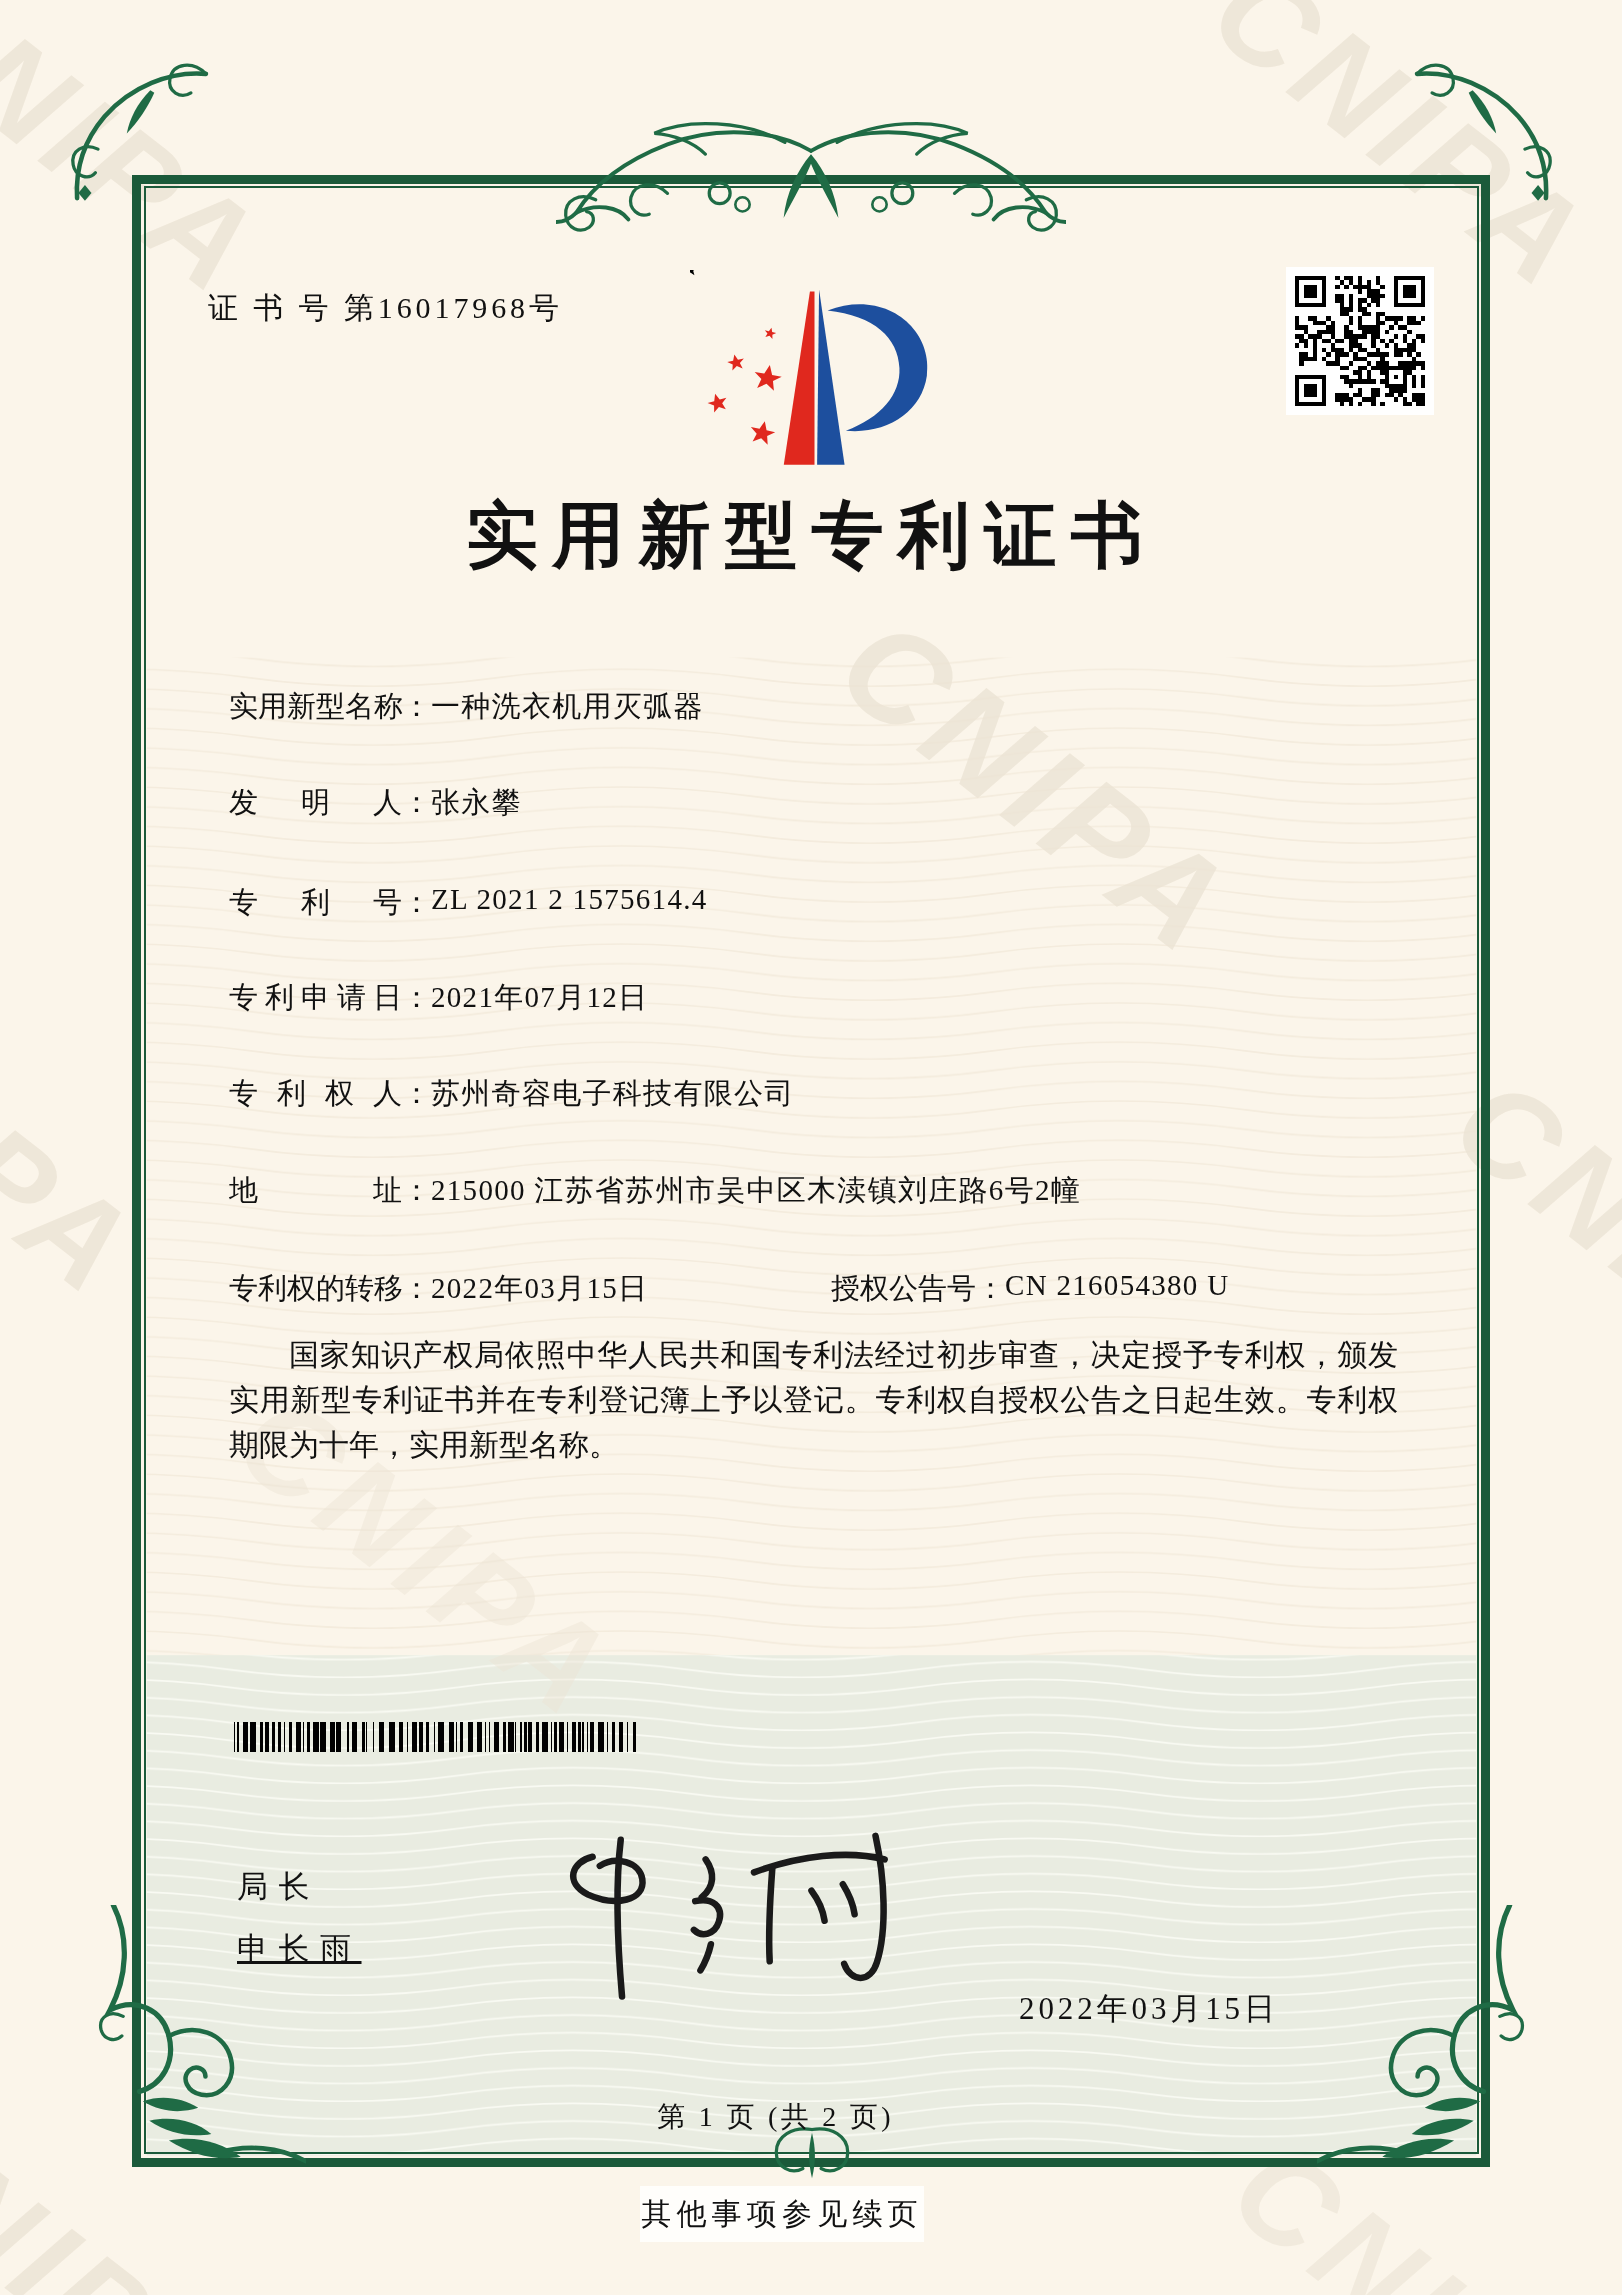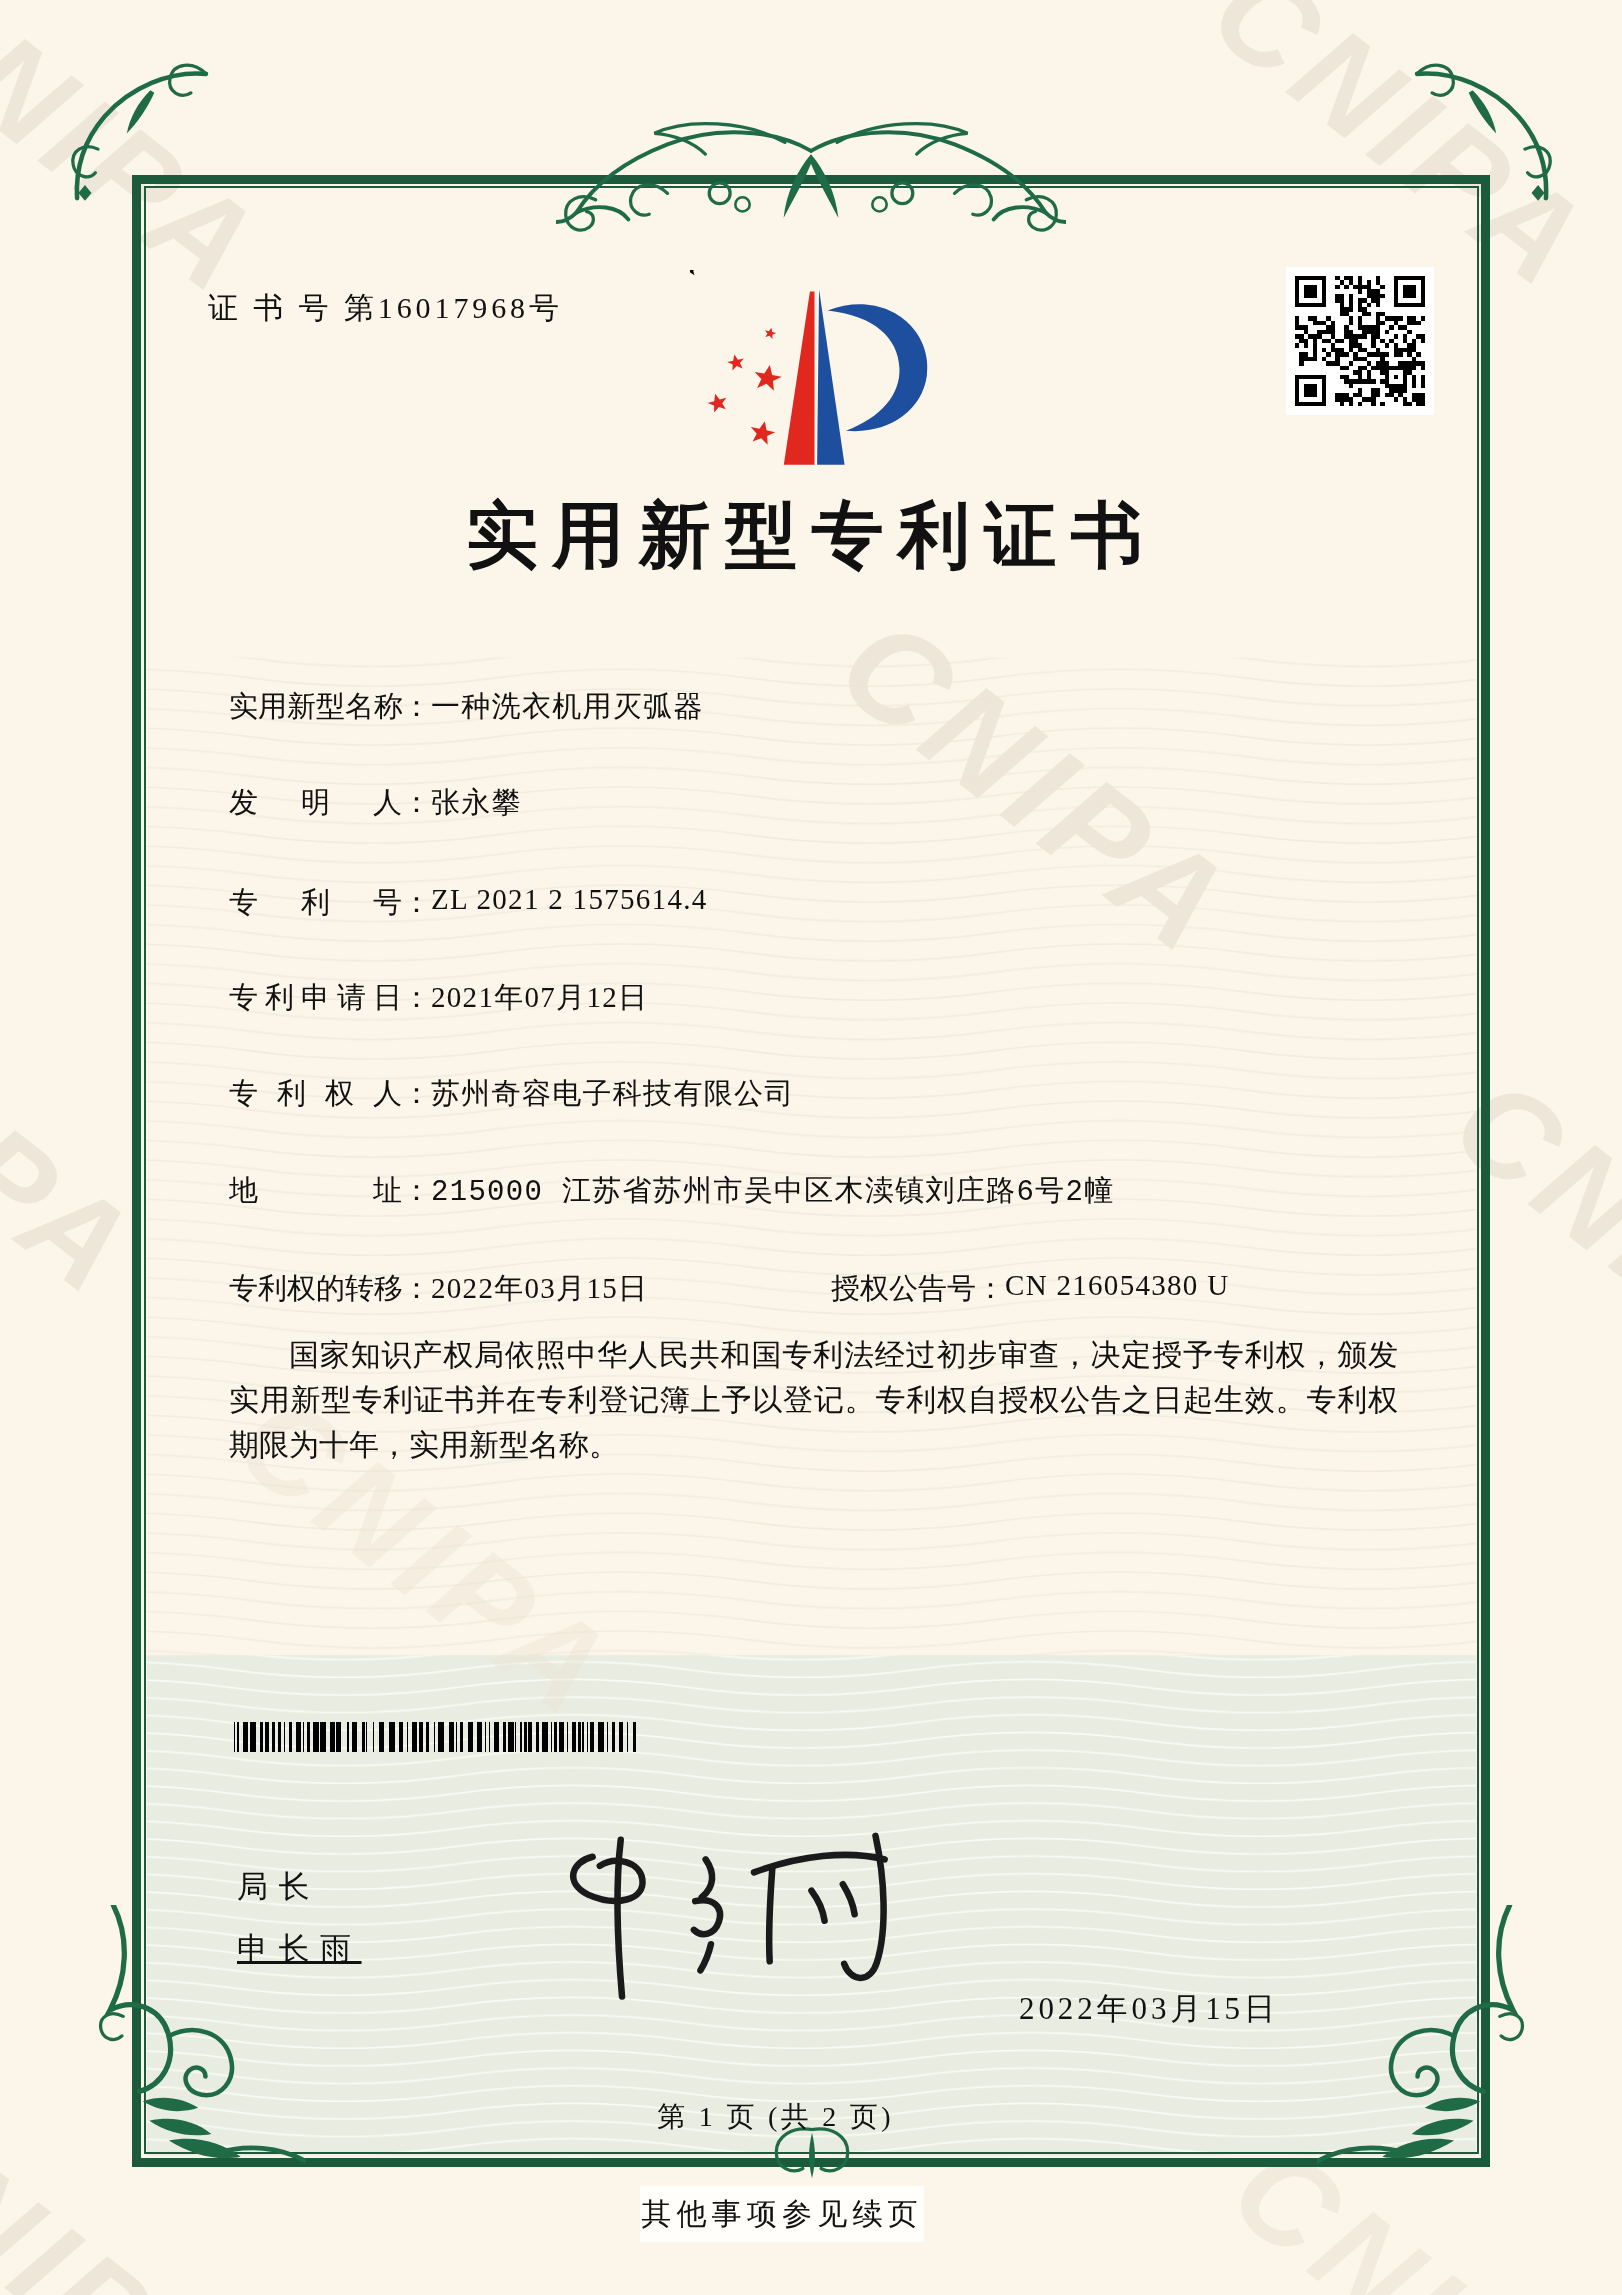--- a/index.html
+++ b/index.html
@@ -44,21 +44,21 @@
   .certno{left:208px;top:288px;font-size:30px;letter-spacing:3.9px;white-space:nowrap;}
   .logo{left:690px;top:270px;}
   .lr{fill:var(--logo-red,#e0281e);} .lb{fill:var(--logo-blue,#1d4f9e);}
   .qrbox{left:1286px;top:267px;width:148px;height:148px;background:#fff;}
   .qrbox svg{position:absolute;left:9.2px;top:9.2px;}
   .title{left:0;width:1623px;top:488px;text-align:center;font-size:72px;font-weight:bold;letter-spacing:14.4px;white-space:nowrap;}
   .frow{left:229px;width:1171px;height:38px;font-size:29px;white-space:nowrap;}
   .flabel{display:inline-block;width:173px;text-align:justify;text-align-last:justify;vertical-align:top;}
   .fcolon{display:inline-block;vertical-align:top;}
   .fvalue{display:inline-block;vertical-align:top;letter-spacing:1.3px;}
-  .r1{top:687px;} .r2{top:783px;} .r3{top:883px;} .r4{top:978px;} .r5{top:1074px;} .r6{top:1171px;font-family:Liberation Mono, monospace;} .r7{top:1269px;}
+  .r1{top:687px;} .r2{top:783px;} .r3{top:883px;} .r4{top:978px;} .r5{top:1074px;} .r6{top:1171px;} .r7{top:1269px;}
   .grant2{position:absolute;left:602px;top:0;white-space:nowrap;text-align:center;}
   .paras{left:229px;top:1332px;width:1169px;font-size:30px;line-height:45px;text-align:justify;}
   .para{margin:0;text-indent:60px;}
   .barcode{left:234px;top:1722px;width:415px;height:30px;}
   .barcode i{position:absolute;top:0;bottom:0;background:#000;}
   .signer{font-family:"Liberation Sans","DejaVu Sans",sans-serif;font-size:31px;letter-spacing:10.5px;white-space:nowrap;}
   .signer-title{left:237px;top:1866px;}
   .signer-name{left:237px;top:1928px;text-decoration:underline;}
   .sig{left:504px;top:1811px;}
   .date{left:1019px;top:1988px;font-size:31px;letter-spacing:3.9px;white-space:nowrap;}

